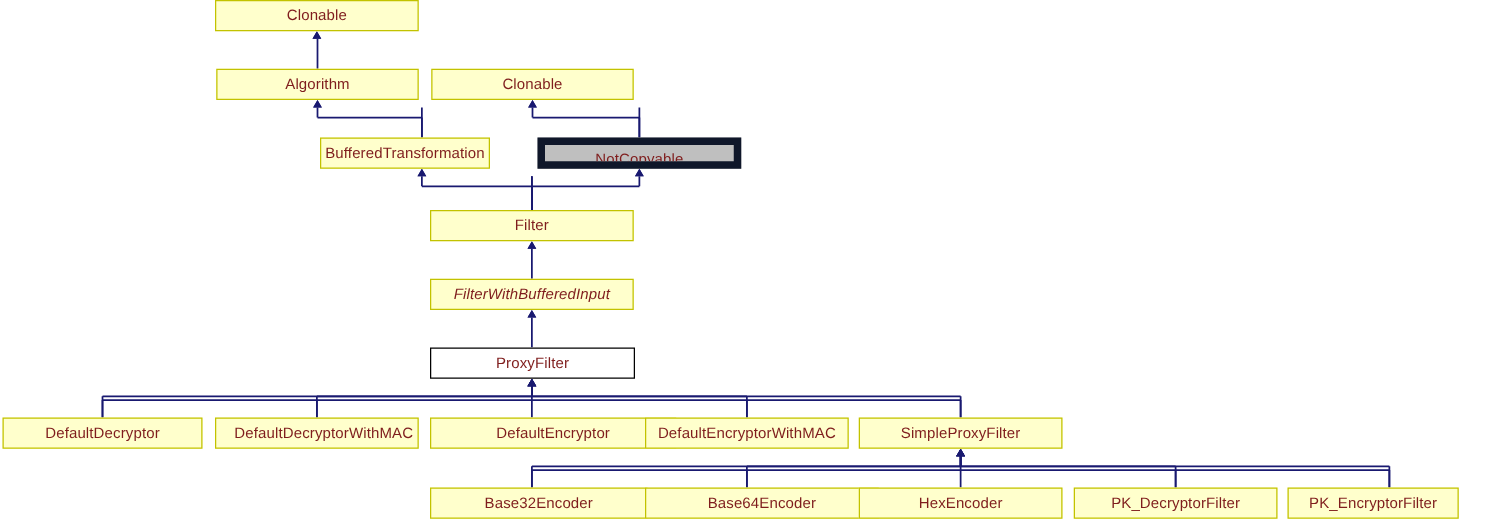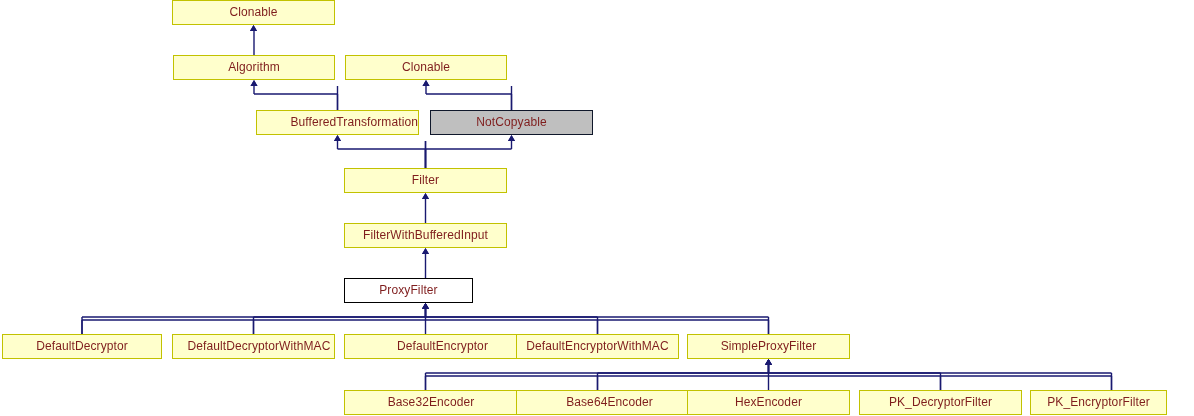--- a/index.html
+++ b/index.html
@@ -34,21 +34,21 @@
     font-size: 12px;
     color: #7f1d1d;
     white-space: nowrap;
     overflow: hidden;
     border: 1px solid #c2c200;
     background: #ffffcc;
     letter-spacing: 0.1px;
   }
   .node.gray {
     background: #bfbfbf;
-    border: 1px solid #0f172a;
+    border: 6px solid #0f172a;
   }
   .node.current {
     background: #ffffff;
     border: 1px solid #000000;
   }
 </style>
 </head>
 <body>
 
 <div id="diagram">
@@ -133,25 +133,25 @@
       <line x1="768.5" y1="373" x2="768.5" y2="365" stroke="#191970" stroke-width="1.4"></line>
       <polygon points="765,365 772,365 768.5,359" fill="#191970"></polygon>
       <line x1="1111.5" y1="390" x2="1111.5" y2="373" stroke="#191970" stroke-width="1.4"></line>
       <line x1="1111.5" y1="373" x2="768.5" y2="373" stroke="#191970" stroke-width="1.4"></line>
       <line x1="768.5" y1="373" x2="768.5" y2="365" stroke="#191970" stroke-width="1.4"></line>
       <polygon points="765,365 772,365 768.5,359" fill="#191970"></polygon>
     </svg>
 <div class="node" style="left: 172px; top: 0px; width: 163px;">Clonable</div>
     <div class="node" style="left: 173px; top: 55px; width: 162px;">Algorithm</div>
     <div class="node" style="left: 345px; top: 55px; width: 162px;">Clonable</div>
-    <div class="node" style="left: 256px; top: 110px; width: 163px; text-align: right;">BufferedTransformation</div>
+    <div class="node" style="left: 256px; top: 110px; width: 136px;">BufferedTransformation</div>
     <div class="node gray" style="left: 430px; top: 110px; width: 163px;">NotCopyable</div>
     <div class="node" style="left: 344px; top: 168px; width: 163px;">Filter</div>
-    <div class="node" style="left: 344px; top: 223px; width: 163px;">FilterWithBufferedInput</div>
-    <div class="node current" style="left: 344px; top: 278px; width: 129px;">ProxyFilter</div>
+    <div class="node" style="left: 344px; top: 223px; width: 163px; font-style: italic;">FilterWithBufferedInput</div>
+    <div class="node current" style="left: 344px; top: 278px; width: 164px;">ProxyFilter</div>
     <div class="node" style="left: 2px; top: 334px; width: 160px;">DefaultDecryptor</div>
     <div class="node" style="left: 172px; top: 334px; width: 163px; padding-left: 11px;">DefaultDecryptorWithMAC</div>
     <div class="node" style="left: 344px; top: 334px; width: 197px;">DefaultEncryptor</div>
     <div class="node" style="left: 516px; top: 334px; width: 163px;">DefaultEncryptorWithMAC</div>
     <div class="node" style="left: 687px; top: 334px; width: 163px;">SimpleProxyFilter</div>
     <div class="node" style="left: 344px; top: 390px; width: 174px;">Base32Encoder</div>
     <div class="node" style="left: 516px; top: 390px; width: 187px;">Base64Encoder</div>
     <div class="node" style="left: 687px; top: 390px; width: 163px;">HexEncoder</div>
     <div class="node" style="left: 859px; top: 390px; width: 163px;">PK_DecryptorFilter</div>
     <div class="node" style="left: 1030px; top: 390px; width: 137px;">PK_EncryptorFilter</div>

